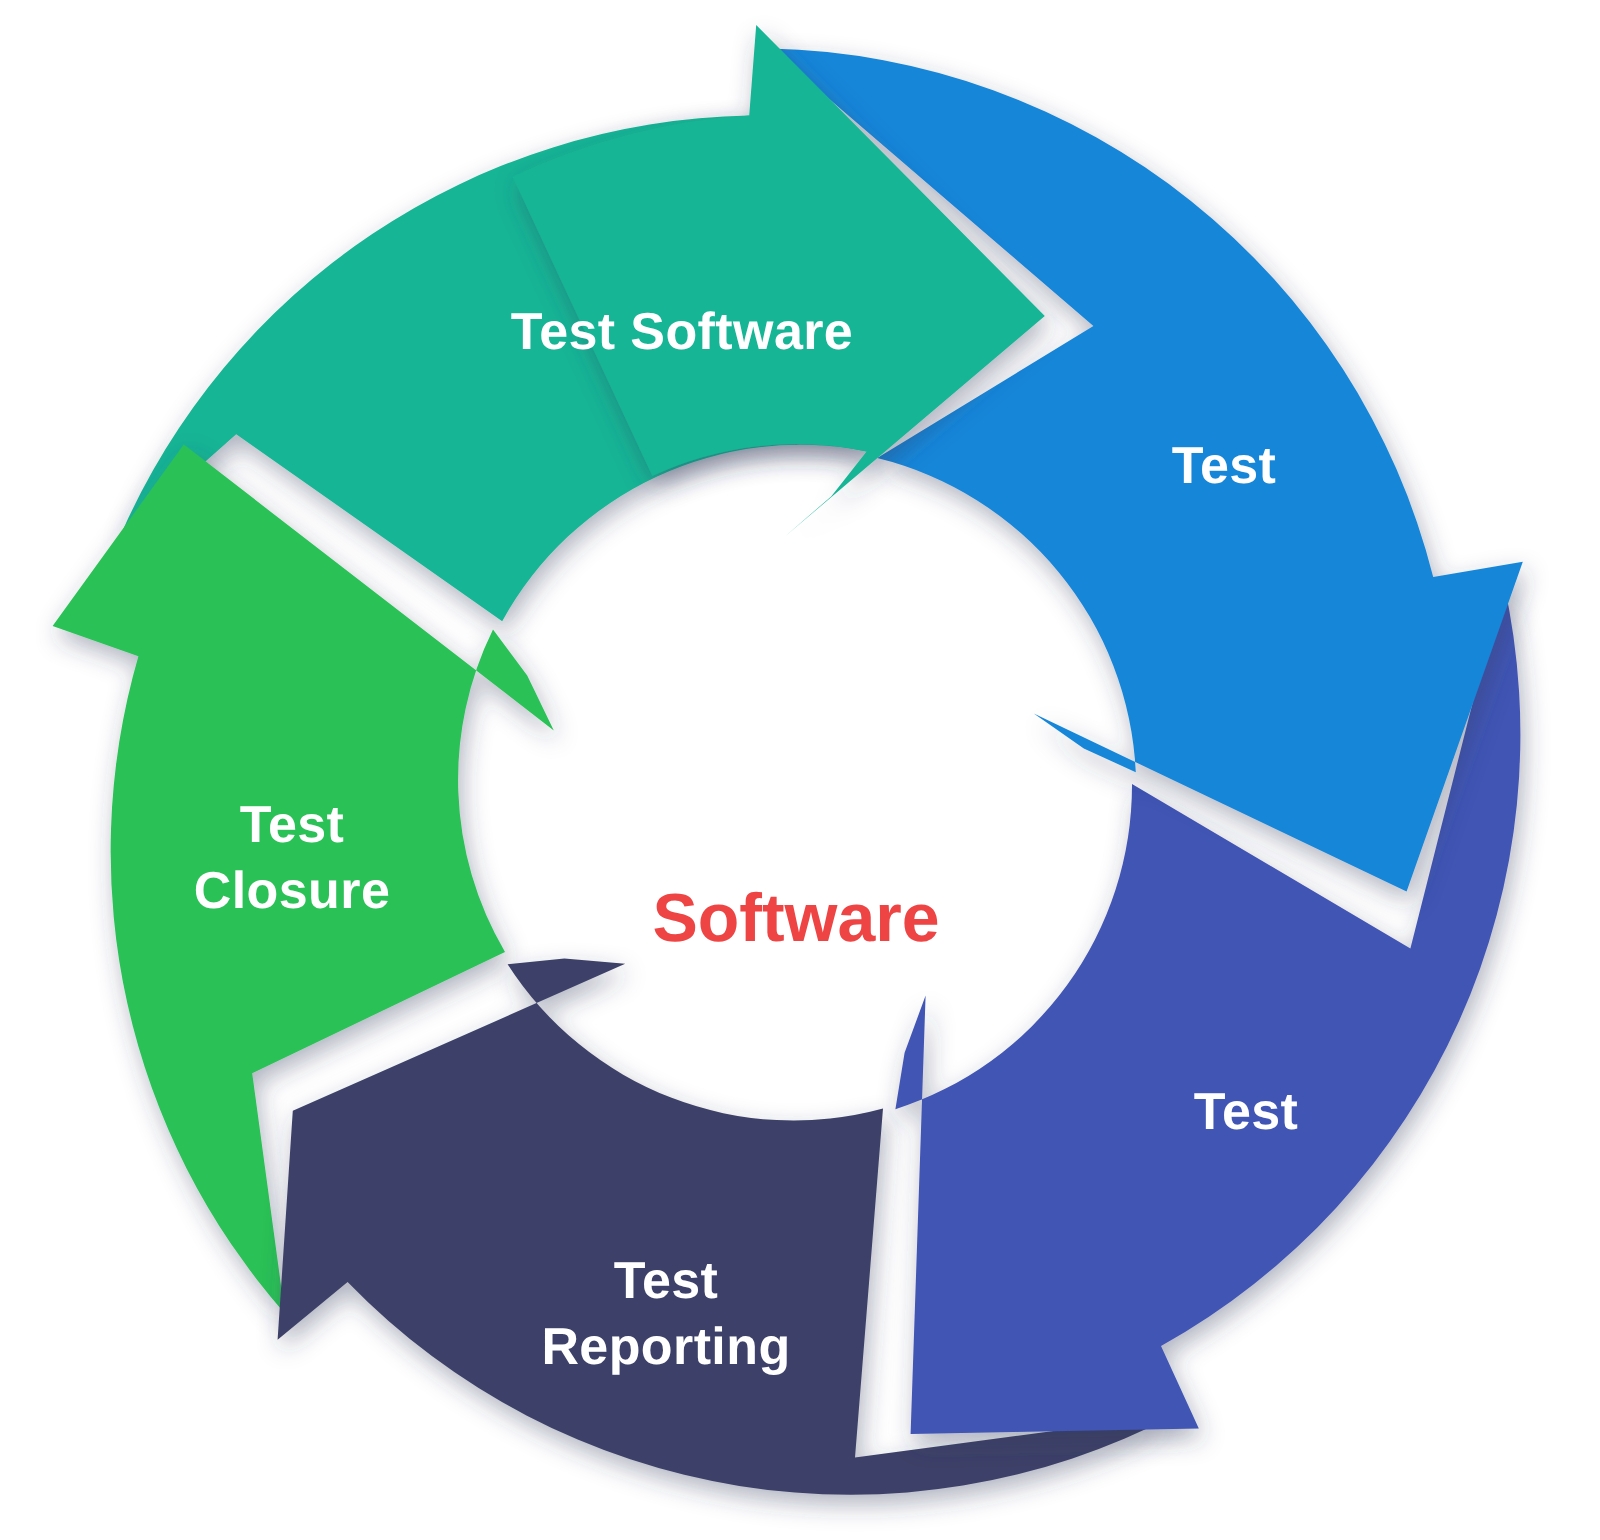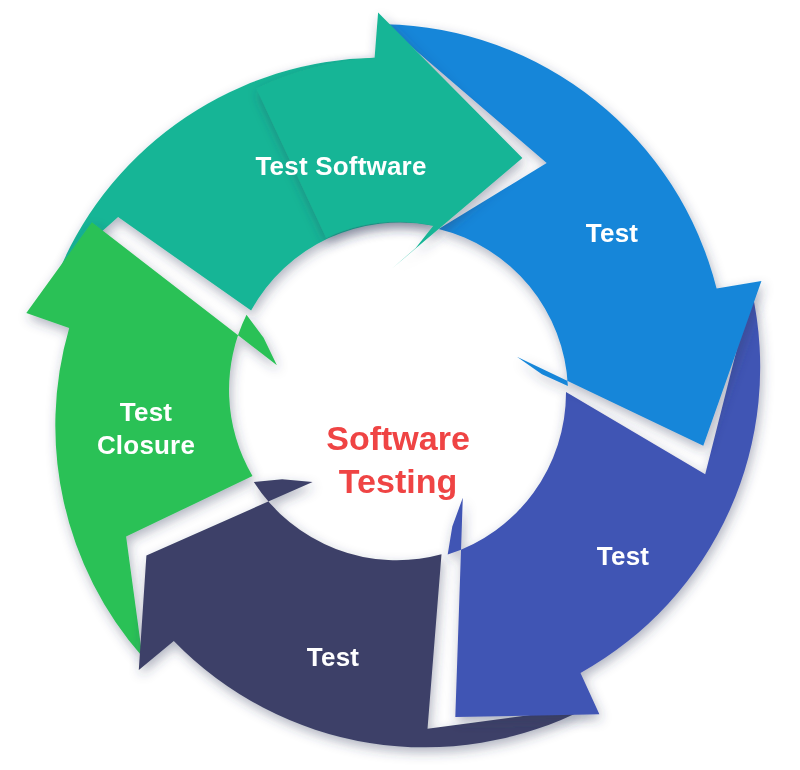--- a/index.html
+++ b/index.html
@@ -64,25 +64,25 @@
   <div class="step-label" style="left:612px;top:233px;">
     <div>Test</div>
   </div>
 
   <div class="step-label" style="left:623px;top:556px;">
     <div>Test</div>
   </div>
 
   <div class="step-label" style="left:333px;top:657px;">
     <div>Test</div>
+    <div>Reporting</div>
   </div>
 
   <div class="step-label" style="left:146px;top:429px;">
     <div>Test</div>
     <div>Closure</div>
   </div>
 
   <div class="center-title" style="left:398px;top:423px;">
     <div>Software</div>
-    <div>Testing</div>
   </div>
 
 </div>
 
 </body></html>

